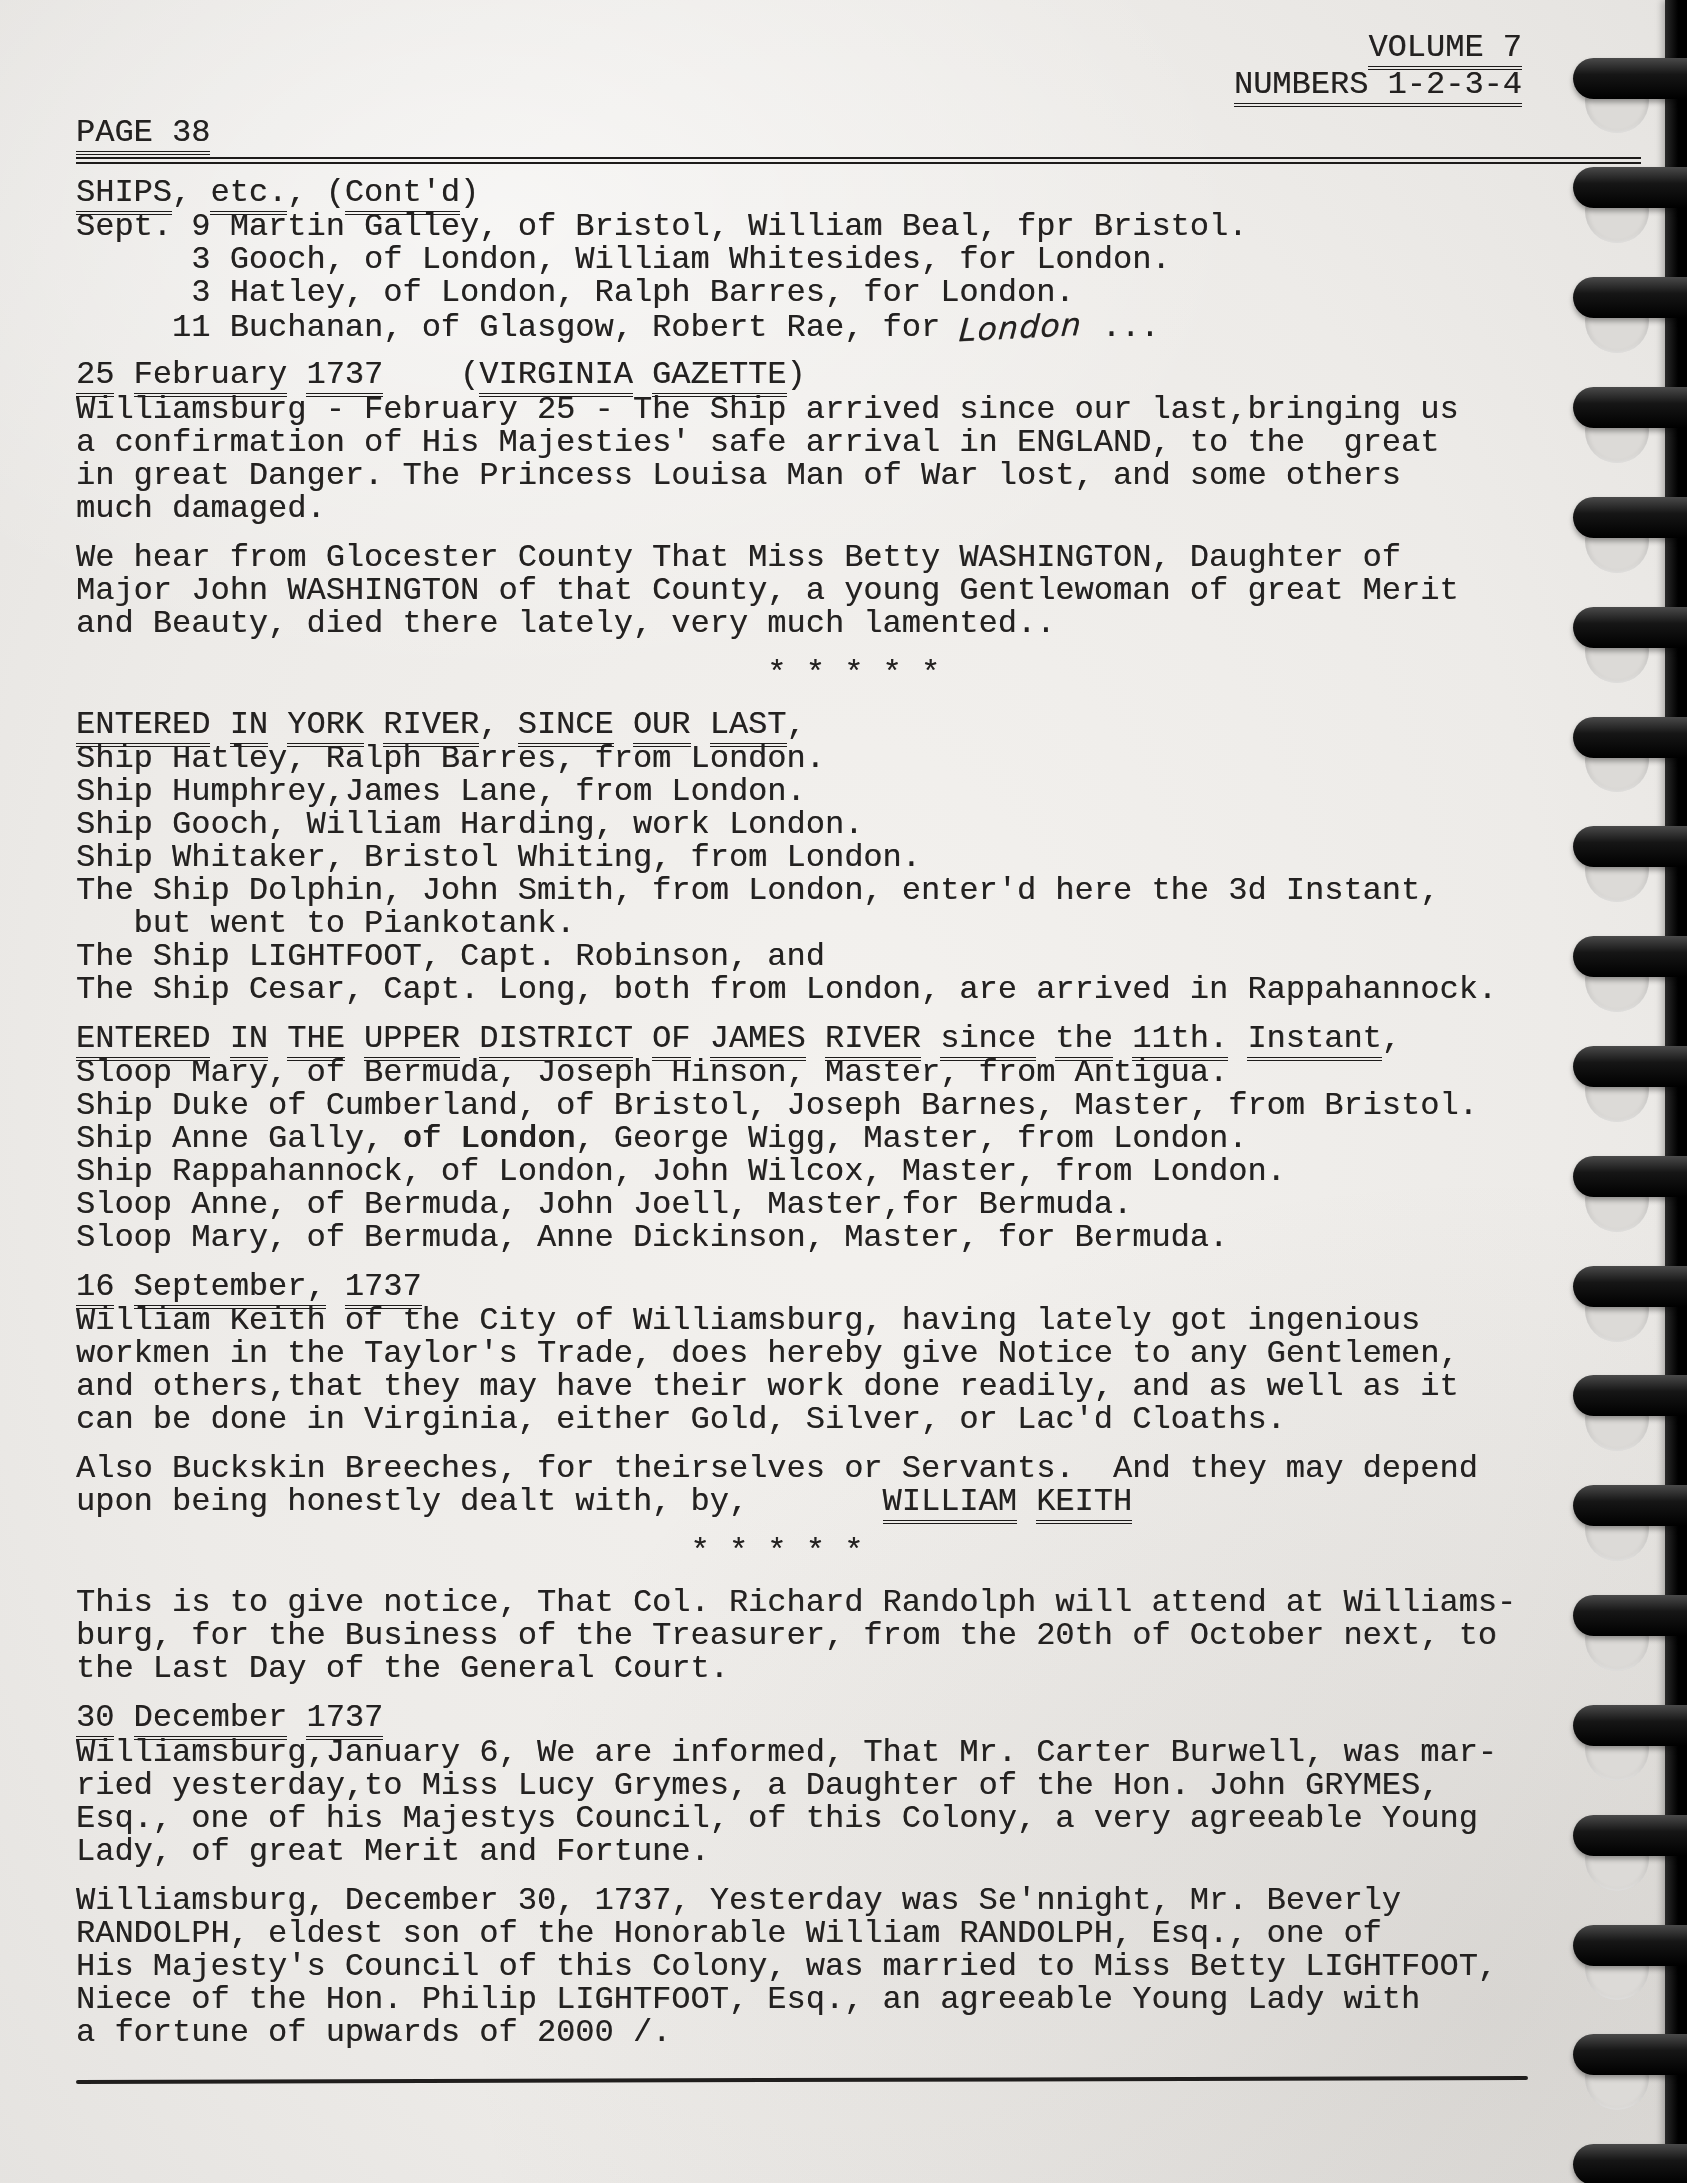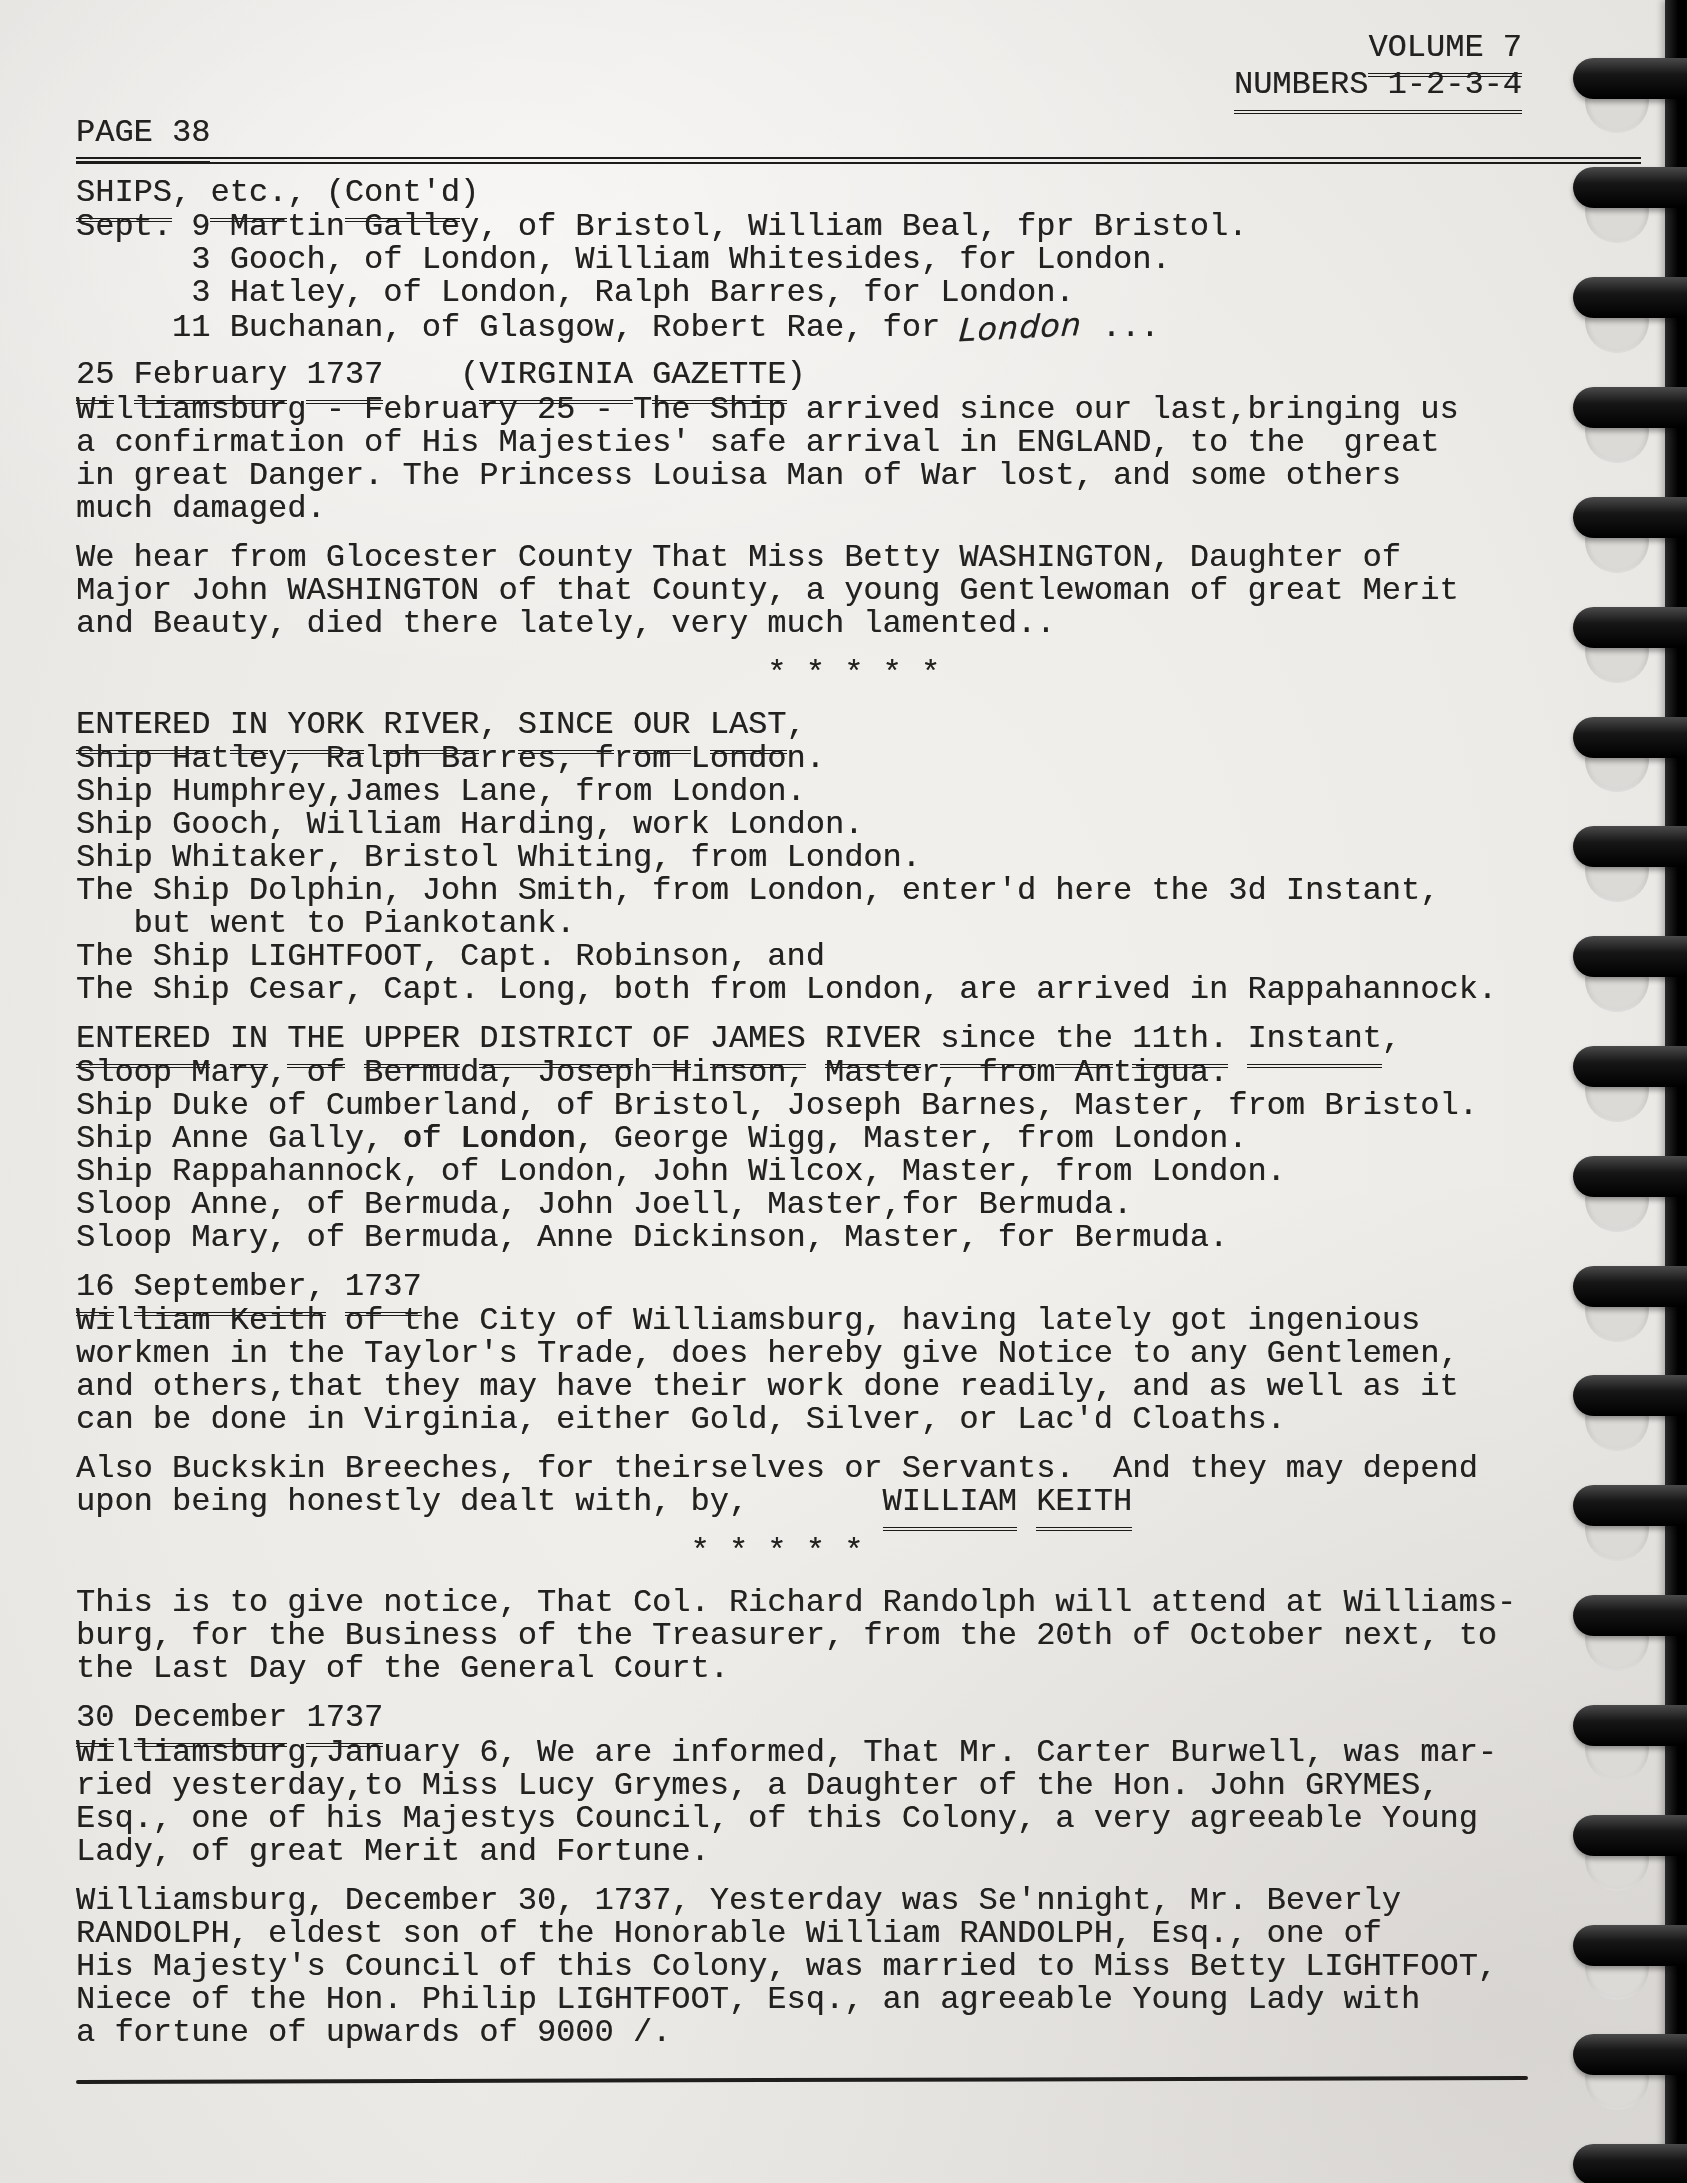--- a/index.html
+++ b/index.html
@@ -23,21 +23,21 @@
   }
   .header{position:relative;height:160px;}
   .hdr-right{position:absolute;top:29px;right:76px;text-align:right;}
   .hdr-right .hdr-line{height:37px;line-height:37px;white-space:pre;}
   .hdr-left{position:absolute;left:0;bottom:9.3px;height:37px;line-height:37px;white-space:pre;}
   .header-rule{
     position:absolute;left:0;right:-43px;bottom:-4px;height:0;
     border-bottom:7.3px double #1d1b1a;
   }
   .t{white-space:pre;}
-  .u{border-bottom:4.6px double #1d1b1a;padding-bottom:7px;margin-top:37px;}
+  .u{border-bottom:4.6px double #1d1b1a;padding-bottom:0;margin-top:37px;}
   .hand{
     font-family:"DejaVu Sans",sans-serif;font-style:italic;
     display:inline-block;transform:rotate(-3deg) skewX(-7deg);
     letter-spacing:1.3px;font-size:0.98em;position:relative;top:2px;
   }
   .ovr{font-weight:normal;text-shadow:1.1px 0 0 currentColor,0.3px 0.3px 0.5px rgba(35,33,32,0.55);}
   .block{margin-top:16px;}
   .block .line{height:33px;line-height:33px;white-space:pre;}
   .block.heading + .block{margin-top:1.3px;}
   .stars .line{height:36px;line-height:36px;}
@@ -158,21 +158,21 @@
         <div class="line"><span class="t">Williamsburg,January 6, We are informed, That Mr. Carter Burwell, was mar-</span></div>
         <div class="line"><span class="t">ried yesterday,to Miss Lucy Grymes, a Daughter of the Hon. John GRYMES,</span></div>
         <div class="line"><span class="t">Esq., one of his Majestys Council, of this Colony, a very agreeable Young</span></div>
         <div class="line"><span class="t">Lady, of great Merit and Fortune.</span></div>
       </div>
       <div class="block para">
         <div class="line"><span class="t">Williamsburg, December 30, 1737, Yesterday was Se'nnight, Mr. Beverly</span></div>
         <div class="line"><span class="t">RANDOLPH, eldest son of the Honorable William RANDOLPH, Esq., one of</span></div>
         <div class="line"><span class="t">His Majesty's Council of this Colony, was married to Miss Betty LIGHTFOOT,</span></div>
         <div class="line"><span class="t">Niece of the Hon. Philip LIGHTFOOT, Esq., an agreeable Young Lady with</span></div>
-        <div class="line"><span class="t">a fortune of upwards of 9000 /.</span></div>
+        <div class="line"><span class="t">a fortune of upwards of 2000 /.</span></div>
       </div>
     </div>
 
   <div id="bottom-rule"></div>
 </div>
 
 <div id="binding">
   <div class="spine"></div>
 <div class="hole" style="top: 69px;"></div>
     <div class="prong" style="top: 58px;"></div>

